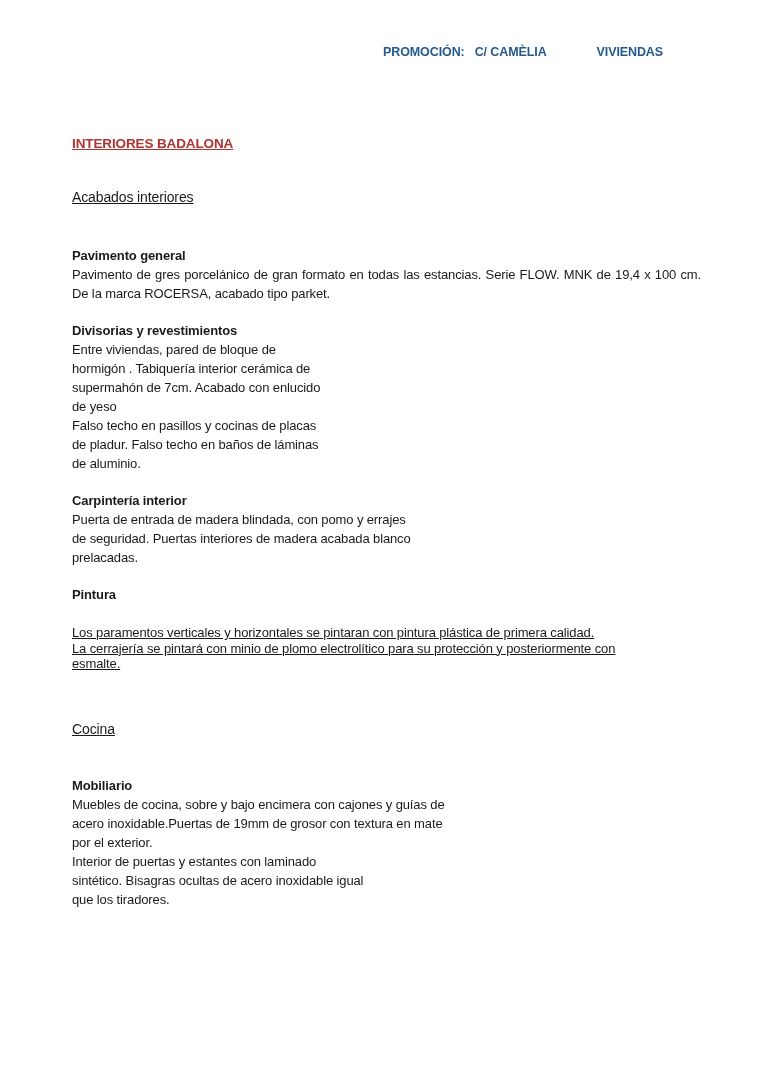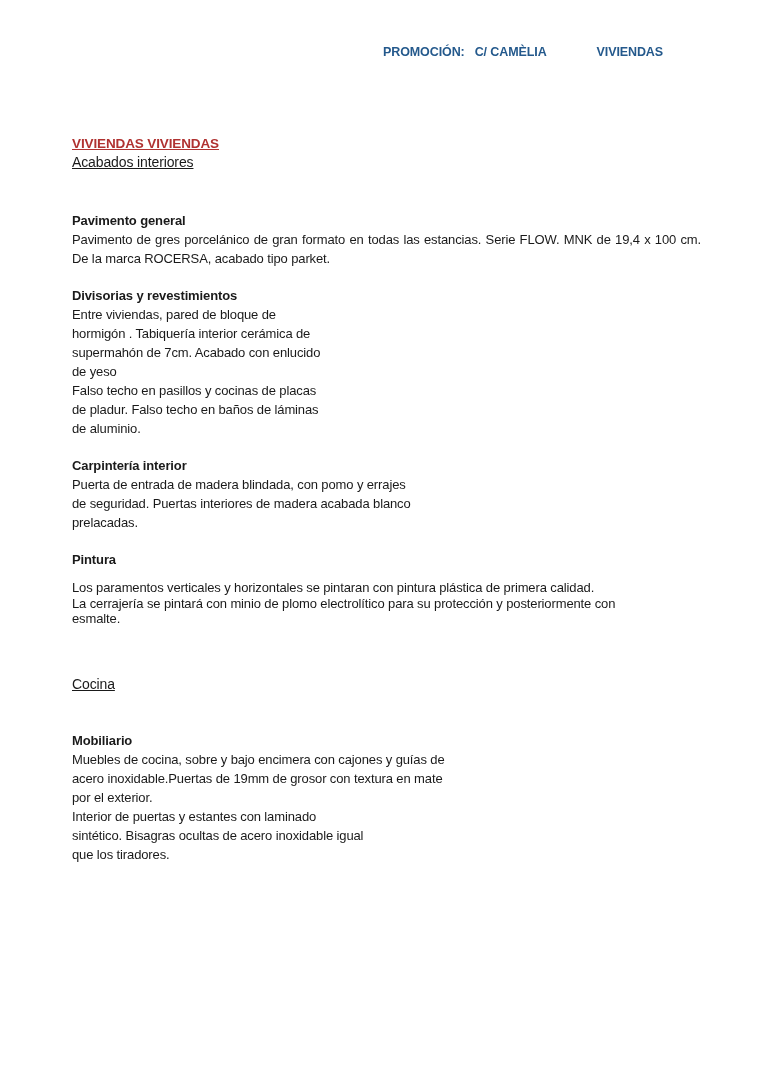--- a/index.html
+++ b/index.html
@@ -44,21 +44,21 @@
     font-weight: bold;
     color: #B03231;
     text-decoration: underline;
     line-height: 19px;
   }
   .subsection {
     font-size: 14px;
     text-decoration: underline;
     line-height: 19px;
   }
-  .subsection.acabados { }
+  .subsection.acabados { margin-top: 35px; }
   .subsection.cocina   { margin-top: 48px; }
 
   .block { margin-top: 18px; }
   .block.first { margin-top: 39px; }
   .block.mobiliario { margin-top: 37px; }
 
   .block-heading {
     font-weight: bold;
     line-height: 19px;
   }
@@ -66,35 +66,36 @@
     white-space: pre-line;
     line-height: 19px;
   }
   .block-body.justified {
     white-space: normal;
     text-align: justify;
     max-width: 629px;
   }
   .block-body.tight {
     line-height: 15.5px;
-    margin-top: 11px;
+    margin-top: 21px;
+    text-decoration: underline;
   }
 </style>
 </head>
 <body>
 
 <div class="page">
 
   <div class="doc-header">
     <span class="promo">PROMOCIÓN:</span><span class="street">C/ CAMÈLIA</span><span class="city">VIVIENDAS</span>
   </div>
 
   <div class="content">
 
-    <div class="main-title">VIVIENDAS VIVIENDAS</div>
+    <div class="main-title">INTERIORES BADALONA</div>
 
     <div class="subsection acabados">Acabados interiores</div>
 
     <div class="block first">
       <div class="block-heading">Pavimento general</div>
       <div class="block-body justified">Pavimento de gres porcelánico de gran formato en todas las estancias. Serie FLOW. MNK de 19,4 x 100 cm. De la marca ROCERSA, acabado tipo parket.</div>
     </div>
 
     <div class="block">
       <div class="block-heading">Divisorias y revestimientos</div>

